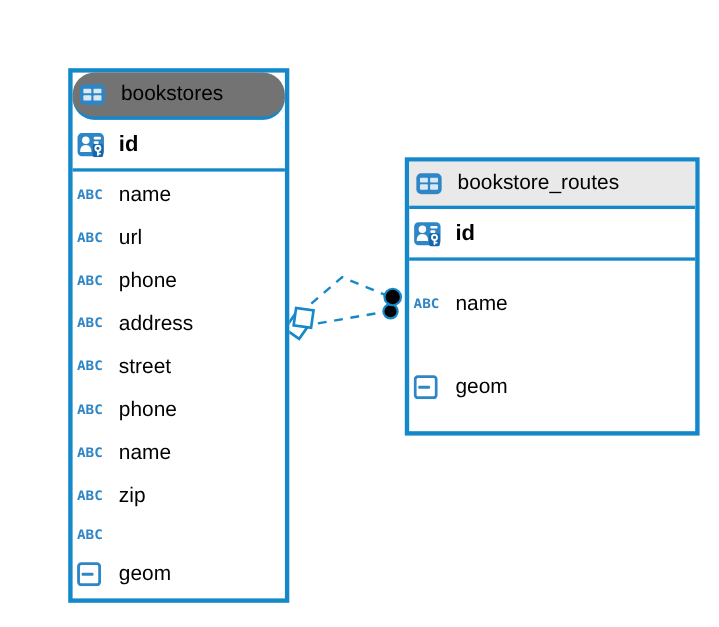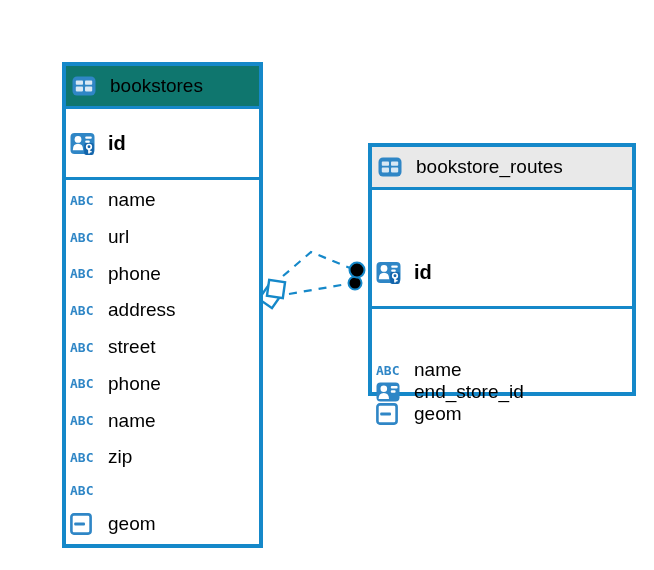--- a/index.html
+++ b/index.html
@@ -6,31 +6,31 @@
   .canvas {
     position:relative; width:654px; height:570px; background:#ffffff;
     font-family:"Liberation Sans", sans-serif; overflow:hidden;
   }
   .erd-table {
     position:absolute; background:#ffffff;
     border:4px solid #1588c9; box-sizing:border-box;
     display:flex; flex-direction:column;
   }
   #table-bookstores { left:62px; top:62px; width:201px; height:486px; }
-  #table-bookstore-routes { left:368px; top:143px; width:268px; height:253px;gap:48px; }
+  #table-bookstore-routes { left:368px; top:143px; width:268px; height:253px; }
 
   .table-header {
     display:flex; align-items:center; gap:8px;
     height:40px; flex:0 0 40px; padding:0 6px;
     border-bottom:3px solid #1588c9;
     font-size:19px; color:#000;
   }
   .pk-row {
     display:flex; align-items:center; gap:8px;
-    height:44px; flex:0 0 44px; padding:12px 4px;
+    height:44px; flex:0 0 44px; padding:0 4px;
     border-bottom:3px solid #1588c9;
     font-size:20px; font-weight:bold; color:#000;
   }
   .rows { display:flex; flex-direction:column; flex:1 1 auto; padding:2px 0; }
   .col-row {
     display:flex; align-items:center; gap:8px;
     flex:1 1 auto; padding:0 4px;
     font-size:19px; color:#000;
   }
   .icon-cell {
@@ -61,21 +61,21 @@
       <rect x="262" y="289" width="16" height="16" transform="rotate(35 270 297)" fill="#ffffff" stroke="#1588c9" stroke-width="2.4"></rect>
       <rect x="268" y="281" width="16" height="16" transform="rotate(8 276 289)" fill="#ffffff" stroke="#1588c9" stroke-width="2.4"></rect>
     </g>
     <g data-interactable="true">
       <circle cx="355" cy="283" r="6.5" fill="#000000" stroke="#1588c9" stroke-width="2"></circle>
       <circle cx="357" cy="270" r="7.5" fill="#000000" stroke="#1588c9" stroke-width="2"></circle>
     </g>
   </svg>
 
   <div class="erd-table" id="table-bookstores" data-interactable="true">
-    <div class="table-header" data-interactable="true" style="background: #0f766e;">
+    <div class="table-header" data-interactable="true" style="background: #737373; border-radius: 20px;">
       <span class="icon-cell" data-interactable="false">
       <svg width="24" height="20" viewBox="0 0 24 20">
         <rect x="0.5" y="0.5" width="23" height="19" rx="4.5" fill="#2f86c6"></rect>
         <rect x="3.8" y="4.6" width="7.2" height="4.2" rx="0.8" fill="#d8e8f4"></rect>
         <rect x="13" y="4.6" width="7.2" height="4.2" rx="0.8" fill="#d8e8f4"></rect>
         <rect x="3.8" y="10.6" width="7.2" height="4.8" rx="0.8" fill="#d8e8f4"></rect>
         <rect x="13" y="10.6" width="7.2" height="4.8" rx="0.8" fill="#d8e8f4"></rect>
       </svg>
         </span>
       <span data-interactable="false">bookstores</span>
@@ -191,32 +191,20 @@
     </div>
     <div class="rows" data-interactable="false">
         <div class="col-row" data-interactable="true">
           <span class="icon-cell" data-interactable="false">
             <span class="abc-icon">ABC</span>
           </span>
           <span data-interactable="false">name</span>
         </div>
         <div class="col-row" data-interactable="true">
           <span class="icon-cell" data-interactable="false">
-      <svg width="24" height="20" viewBox="0 0 24 20">
-        <rect x="0.5" y="0.5" width="23" height="19" rx="4" fill="#2f86c6"></rect>
-        <circle cx="7.8" cy="6.8" r="3.3" fill="#fff"></circle>
-        <path d="M2.6 17 Q2.6 11 7.8 11 Q13 11 13 17 Z" fill="#fff"></path>
-        <rect x="14.8" y="4" width="6.8" height="2.6" rx="1" fill="#fff"></rect>
-        <rect x="14.8" y="8.2" width="4.8" height="2.6" rx="1" fill="#fff"></rect>
-      </svg>
-          </span>
-          <span data-interactable="false">end_store_id</span>
-        </div>
-        <div class="col-row" data-interactable="true">
-          <span class="icon-cell" data-interactable="false">
       <svg width="22" height="22" viewBox="0 0 22 22">
         <rect x="1.4" y="1.4" width="19.2" height="19.2" rx="2.5" fill="#fff" stroke="#2f86c6" stroke-width="2.6"></rect>
         <rect x="4.2" y="9.6" width="10.8" height="2.8" rx="1" fill="#2f86c6"></rect>
       </svg>
           </span>
           <span data-interactable="false">geom</span>
         </div>
       </div>
   </div>
 

